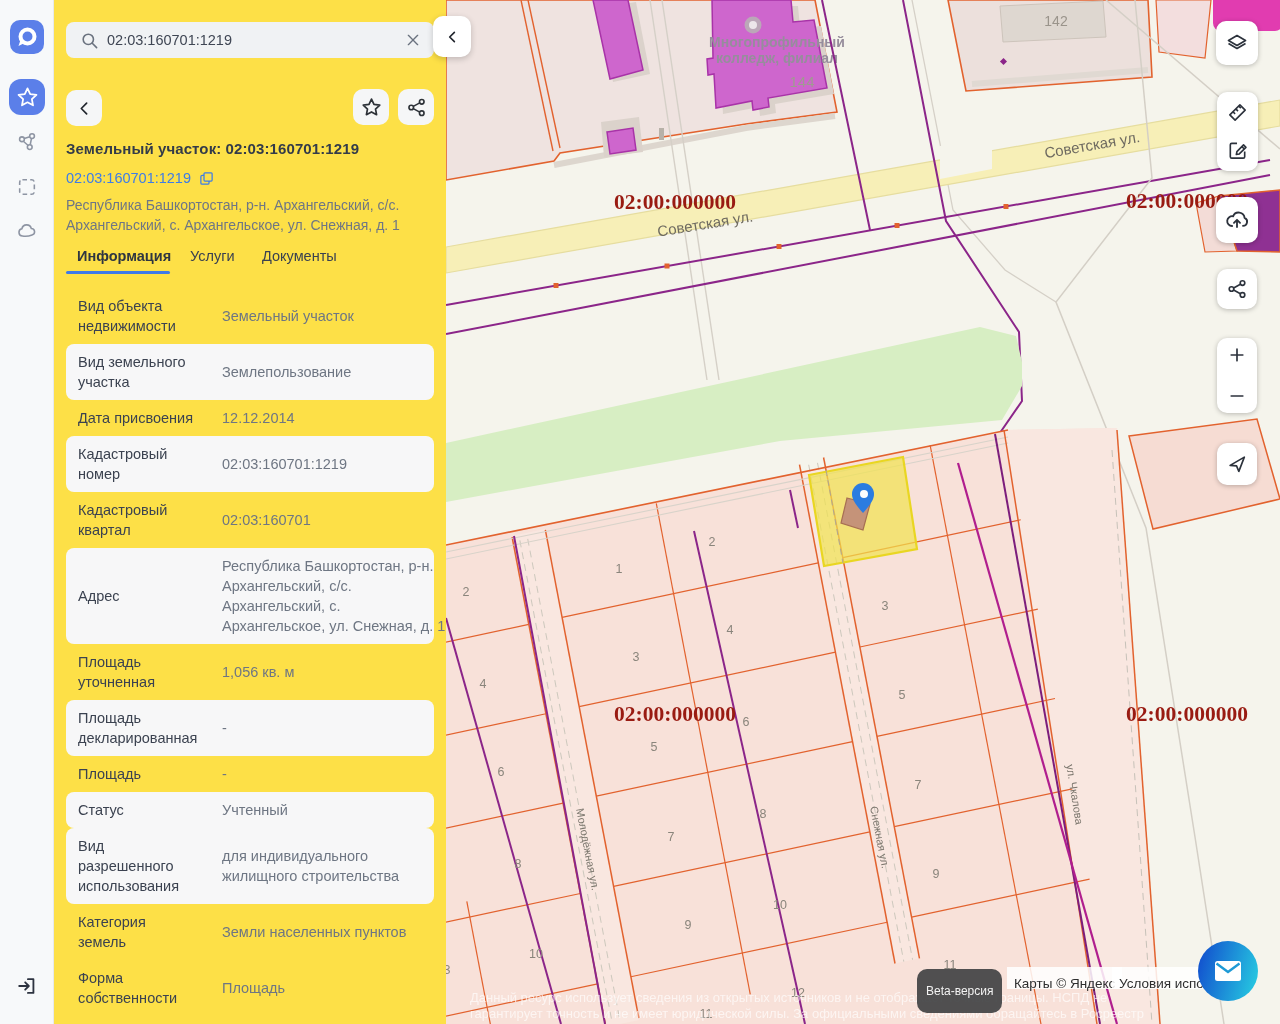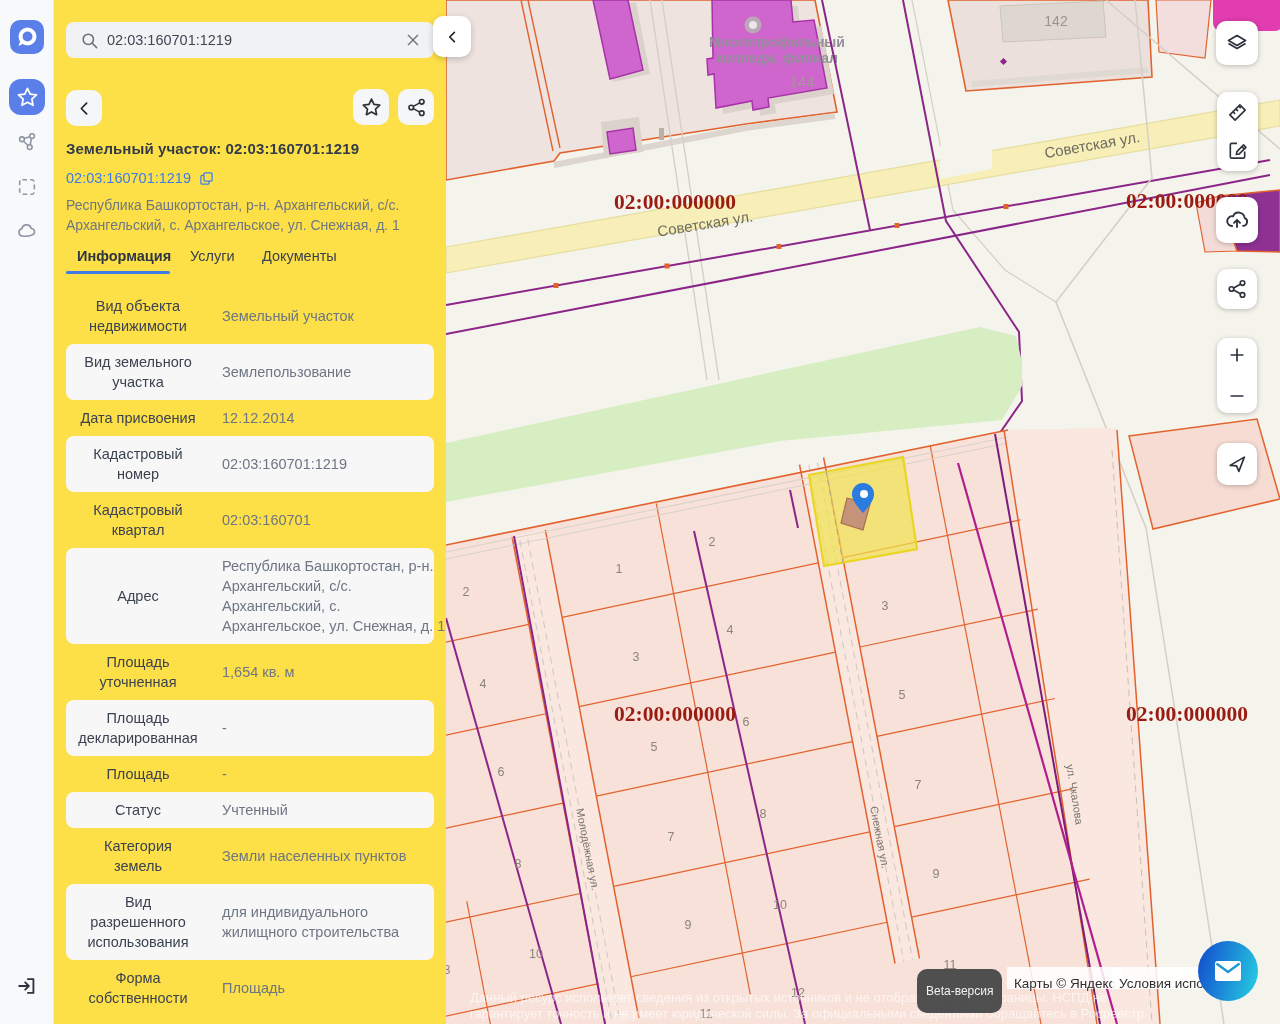--- a/index.html
+++ b/index.html
@@ -14,21 +14,21 @@
 .search .txt{color:#3f4654;font-size:14.5px;margin-left:8px;}
 .sqbtn{position:absolute;width:36px;height:36px;border-radius:10px;background:#f5f6f7;display:flex;align-items:center;justify-content:center;}
 .h1{position:absolute;left:12px;top:140px;font-size:15px;font-weight:bold;color:#333b49;letter-spacing:0.1px;}
 .cadlink{position:absolute;left:12px;top:170px;font-size:14.5px;color:#3d7ce8;display:flex;align-items:center;}
 .addr{position:absolute;left:12px;top:195px;width:360px;font-size:14px;line-height:20px;color:#6f7684;}
 .tab{position:absolute;top:248px;font-size:14.5px;color:#3a4150;}
 .tabu{position:absolute;left:12px;top:271px;width:104px;height:3px;background:#3f7ae8;border-radius:2px;}
 #rows{position:absolute;left:12px;top:288px;width:368px;}
 .row{display:flex;padding:8px 12px;border-radius:8px;font-size:14.5px;line-height:20px;}
 .row.g{background:#f7f7f8;}
-.row .l{flex:0 0 120px;margin-right:12px;color:#3b4250;align-self:center;text-align:center;}
+.row .l{flex:0 0 120px;margin-right:12px;color:#3b4250;align-self:center;}
 .row .v{flex:1;color:#6e7683;align-self:center;margin-left:12px;}
 #map{position:absolute;left:446px;top:0;width:834px;height:1024px;background:#15803d;}
 .mbtn{position:absolute;background:#fff;border-radius:10px;box-shadow:0 1px 5px rgba(0,0,0,.25);display:flex;flex-direction:column;align-items:center;justify-content:center;z-index:40;}
 .collapse{position:absolute;left:433px;top:16px;width:38px;height:41px;background:#fff;border-radius:10px;box-shadow:0 2px 6px rgba(0,0,0,.2);display:flex;align-items:center;justify-content:center;z-index:40;}
 #chat{position:absolute;left:1198px;top:941px;width:60px;height:60px;border-radius:50%;background:linear-gradient(105deg,#1356cf 10%,#25c3e0 90%);z-index:50;display:flex;align-items:center;justify-content:center;}
 .attr{position:absolute;top:967px;height:22px;background:rgba(255,255,255,.85);font-size:13.5px;color:#2e2e2e;padding:9px 7px;z-index:35;white-space:nowrap;}
 .beta{position:absolute;left:917px;top:969px;background:rgba(56,58,60,.88);color:#f2f2f2;font-size:12px;padding:15px 9px;border-radius:10px;z-index:35;}
 .discl{position:absolute;left:470px;top:990px;width:760px;font-size:13px;line-height:16px;color:rgba(255,255,255,.66);z-index:34;}
 </style>
 </head>
@@ -285,41 +285,41 @@
     <div class="row">
         <div class="l">Кадастровый<br>квартал</div>
         <div class="v">02:03:160701</div>
       </div>
     <div class="row g">
         <div class="l">Адрес</div>
         <div class="v" style="white-space:nowrap">Республика Башкортостан, р-н.<br>Архангельский, с/с.<br>Архангельский, с.<br>Архангельское, ул. Снежная, д. 1</div>
       </div>
     <div class="row">
         <div class="l">Площадь<br>уточненная</div>
-        <div class="v">1,654 кв. м</div>
+        <div class="v">1,056 кв. м</div>
       </div>
     <div class="row g">
         <div class="l">Площадь<br>декларированная</div>
         <div class="v">-</div>
       </div>
     <div class="row">
         <div class="l">Площадь</div>
         <div class="v">-</div>
       </div>
     <div class="row g">
         <div class="l">Статус</div>
         <div class="v">Учтенный</div>
       </div>
+    <div class="row g">
+        <div class="l">Вид<br>разрешенного<br>использования</div>
+        <div class="v">для индивидуального жилищного строительства</div>
+      </div>
     <div class="row">
         <div class="l">Категория<br>земель</div>
         <div class="v">Земли населенных пунктов</div>
-      </div>
-    <div class="row g">
-        <div class="l">Вид<br>разрешенного<br>использования</div>
-        <div class="v">для индивидуального жилищного строительства</div>
       </div>
     <div class="row">
         <div class="l">Форма<br>собственности</div>
         <div class="v">Площадь</div>
       </div>
   </div>
 </div>
 <div class="collapse">
     <svg width="15" height="18" viewBox="0 0 24 24" fill="none" stroke="#20242c" stroke-width="2.6" stroke-linecap="round" stroke-linejoin="round">
       <path d="M15 4.5L7.5 12l7.5 7.5"></path>

